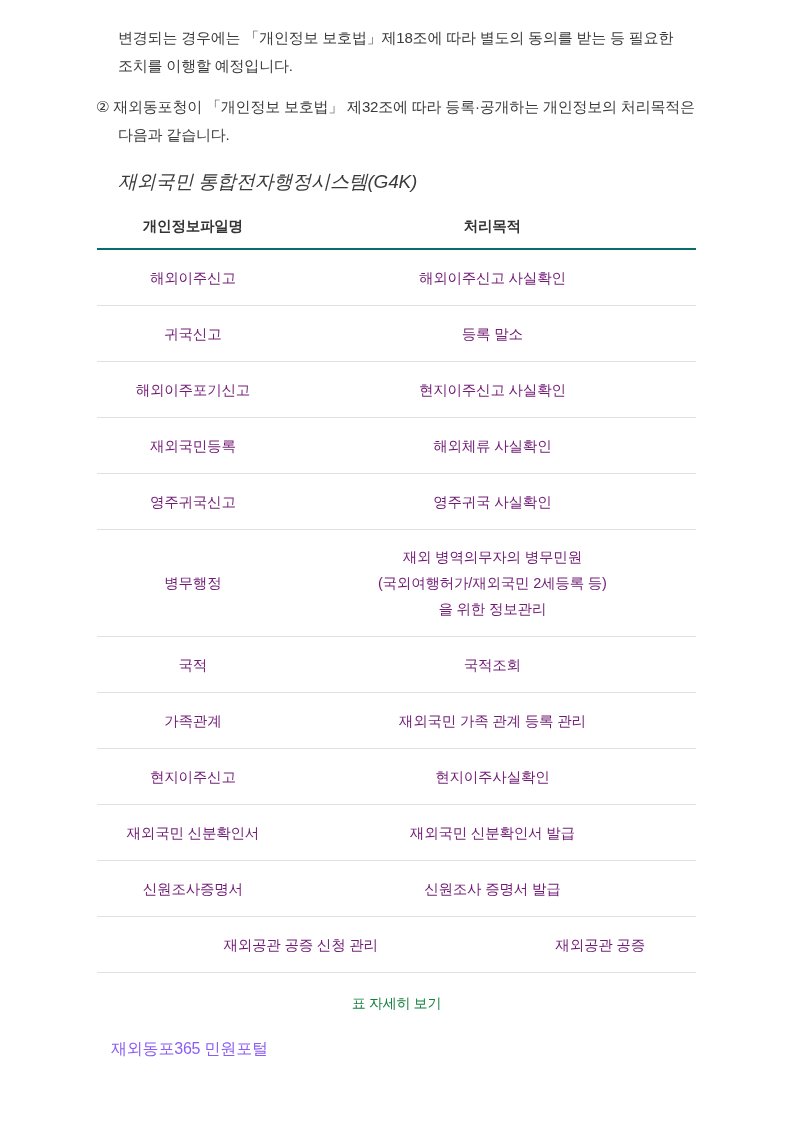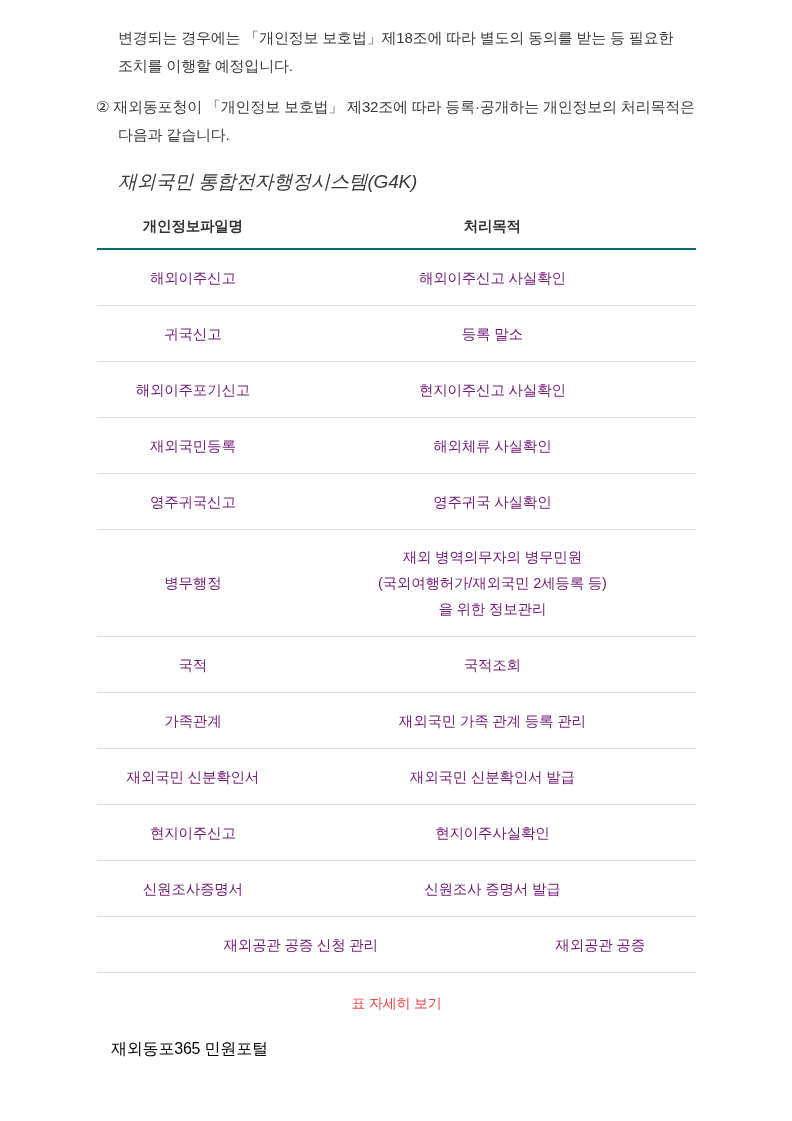--- a/index.html
+++ b/index.html
@@ -64,35 +64,35 @@
   }
   .c1 { width: 32%; }
   .c2 { width: 68%; }
 
   .table-more {
     margin-left: 97px;
     width: 599px;
     text-align: center;
     margin-top: 22px;
     font-size: 14px;
-    color: #ef4444;
+    color: #15803d;
     letter-spacing: -0.2px;
     cursor: pointer;
     background: none;
     border: none;
     display: block;
-    font-family: Liberation Sans, sans-serif;
+    font-family: Liberation Serif, serif;
   }
 
   .portal-title {
     margin-left: 111px;
     margin-top: 26px;
     font-size: 16px;
     font-weight: 500;
-    color: #000000;
+    color: #8b5cf6;
     letter-spacing: -0.2px;
   }
 </style>
 </head>
 <body>
 
 <div class="page">
 
   <div class="para para-notice">
     <span class="line" style="display:block">변경되는 경우에는 「개인정보 보호법」제18조에 따라 별도의 동의를 받는 등 필요한</span>
@@ -156,29 +156,29 @@
             <div>국적조회</div>
           </div>
         </div>
         <div class="trow">
           <div class="cell c1">가족관계</div>
           <div class="cell c2">
             <div>재외국민 가족 관계 등록 관리</div>
           </div>
         </div>
         <div class="trow">
+          <div class="cell c1">현지이주신고</div>
+          <div class="cell c2">
+            <div>현지이주사실확인</div>
+          </div>
+        </div>
+        <div class="trow">
           <div class="cell c1">재외국민 신분확인서</div>
           <div class="cell c2">
             <div>재외국민 신분확인서 발급</div>
-          </div>
-        </div>
-        <div class="trow">
-          <div class="cell c1">현지이주신고</div>
-          <div class="cell c2">
-            <div>현지이주사실확인</div>
           </div>
         </div>
         <div class="trow">
           <div class="cell c1">신원조사증명서</div>
           <div class="cell c2">
             <div>신원조사 증명서 발급</div>
           </div>
         </div>
         <div class="trow">
           <div class="cell c2">

